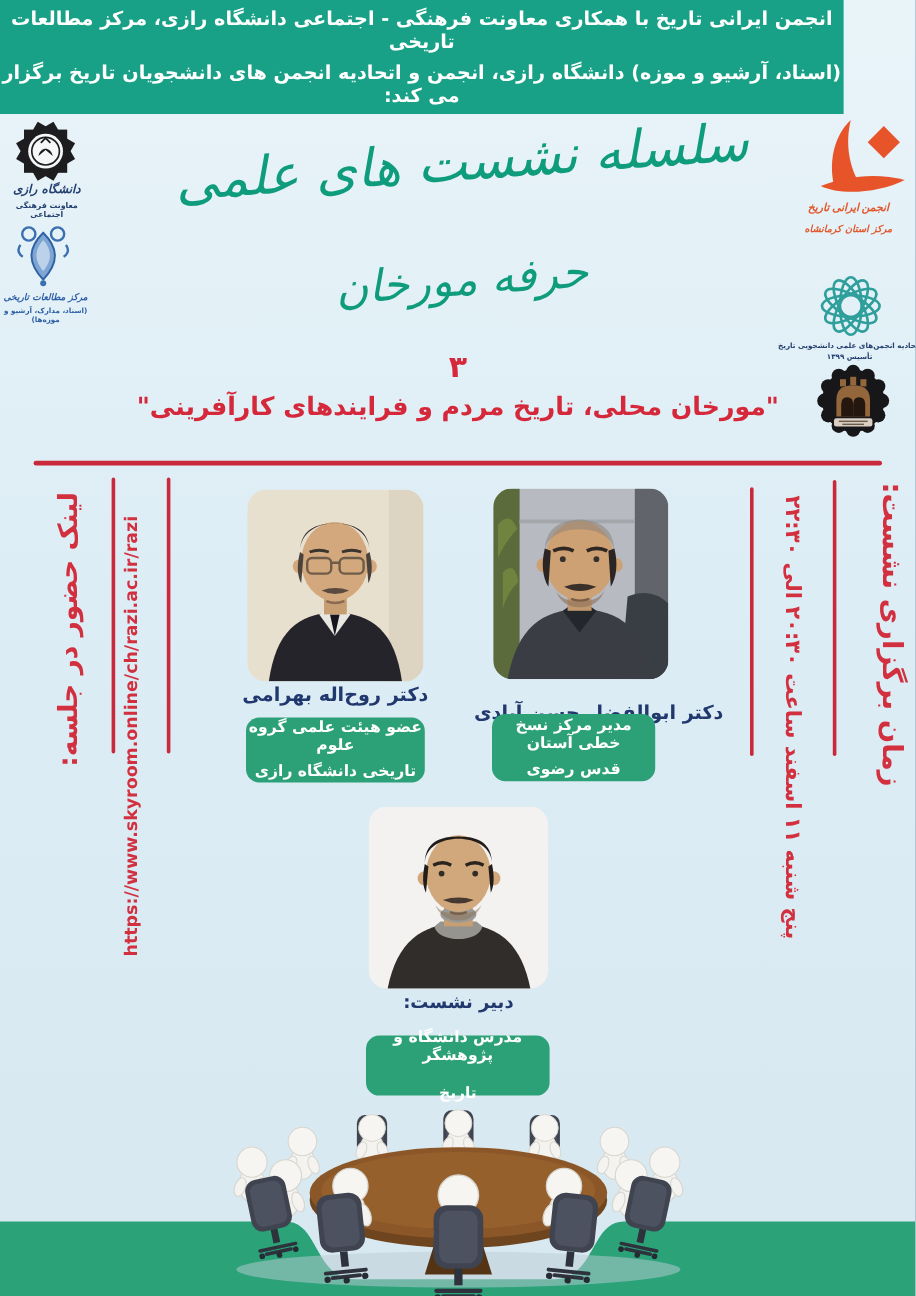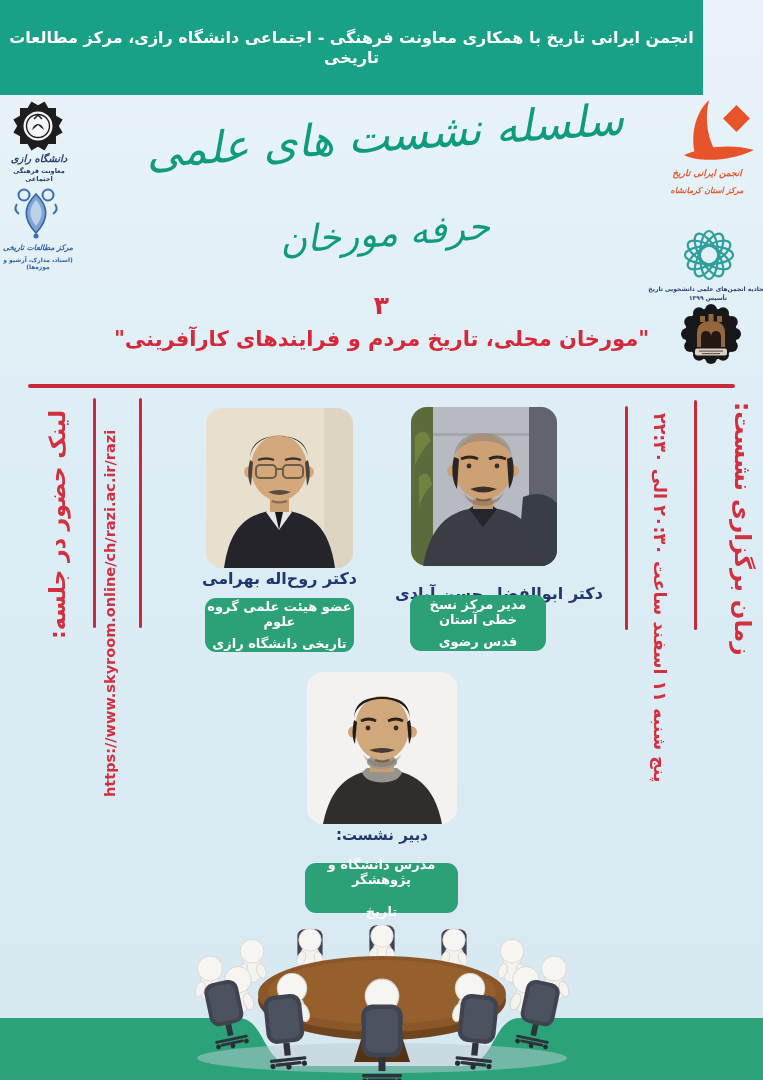--- a/index.html
+++ b/index.html
@@ -44,20 +44,21 @@
   .bottom-band{position:absolute;left:0;top:1010px;width:763px;height:70px;}
   .meeting-illustration{position:absolute;left:160px;top:912px;width:440px;height:168px;}
 </style>
 </head>
 <body>
 
 <div class="poster">
 
   <header class="banner">
     <div class="banner-line" dir="rtl">انجمن ایرانی تاریخ با همکاری معاونت فرهنگی - اجتماعی دانشگاه رازی، مرکز مطالعات تاریخی</div>
+    <div class="banner-line" dir="rtl">(اسناد، آرشیو و موزه) دانشگاه رازی، انجمن و اتحادیه انجمن های دانشجویان تاریخ برگزار می کند:</div>
   </header>
 
   <svg class="photo" style="position:absolute;left:12px;top:100px;border-radius:0;" width="52" height="52" viewBox="0 0 52 52">
     <g fill="#1d1d20">
       <rect x="8" y="8" width="36" height="36"></rect>
       <rect x="8" y="8" width="36" height="36" transform="rotate(30 26 26)"></rect>
       <rect x="8" y="8" width="36" height="36" transform="rotate(60 26 26)"></rect>
     </g>
     <circle cx="26" cy="26" r="14.5" fill="#f4f6f8"></circle>
     <circle cx="26" cy="26" r="11.5" fill="none" stroke="#1d1d20" stroke-width="1.4"></circle>
@@ -78,21 +79,21 @@
   <div class="logo-cap cap-blue" style="left:0;top:243px;width:76px;font-size:7.5px;font-style:italic;" dir="rtl">مرکز مطالعات تاریخی</div>
   <div class="logo-cap cap-blue" style="left:0;top:256px;width:76px;font-size:6px;" dir="rtl">(اسناد، مدارک، آرشیو و موزه‌ها)</div>
 
   <svg style="position:absolute;left:682px;top:98px;" width="76" height="66" viewBox="0 0 76 66">
     <g fill="#e8542a">
       <path d="M14,60 C8,40 12,16 27,2 C22,22 26,42 35,56 C29,61 20,62 14,60 Z"></path>
       <rect x="45" y="11" width="19" height="19" transform="rotate(45 54.5 20.5)"></rect>
       <path d="M2,57 C24,48 50,46 72,52 C50,63 18,65 2,57 Z"></path>
     </g>
   </svg>
-  <div class="logo-cap cap-orange" style="left:652px;top:168px;width:110px;font-size:9px;" dir="rtl">انجمن ایرانی تاریخ</div>
+  <div class="logo-cap cap-orange" style="left:652px;top:168px;width:110px;font-size:9px;font-family:Liberation Serif, serif;" dir="rtl">انجمن ایرانی تاریخ</div>
   <div class="logo-cap cap-orange" style="left:652px;top:186px;width:110px;font-size:8px;" dir="rtl">مرکز استان کرمانشاه</div>
 
   <svg style="position:absolute;left:680px;top:226px;" width="58" height="58" viewBox="0 0 58 58">
     <g fill="none" stroke="#2f9f9c" stroke-width="2.2">
       <ellipse cx="29" cy="29" rx="9" ry="24"></ellipse>
       <ellipse cx="29" cy="29" rx="9" ry="24" transform="rotate(30 29 29)"></ellipse>
       <ellipse cx="29" cy="29" rx="9" ry="24" transform="rotate(60 29 29)"></ellipse>
       <ellipse cx="29" cy="29" rx="9" ry="24" transform="rotate(90 29 29)"></ellipse>
       <ellipse cx="29" cy="29" rx="9" ry="24" transform="rotate(120 29 29)"></ellipse>
       <ellipse cx="29" cy="29" rx="9" ry="24" transform="rotate(150 29 29)"></ellipse>

